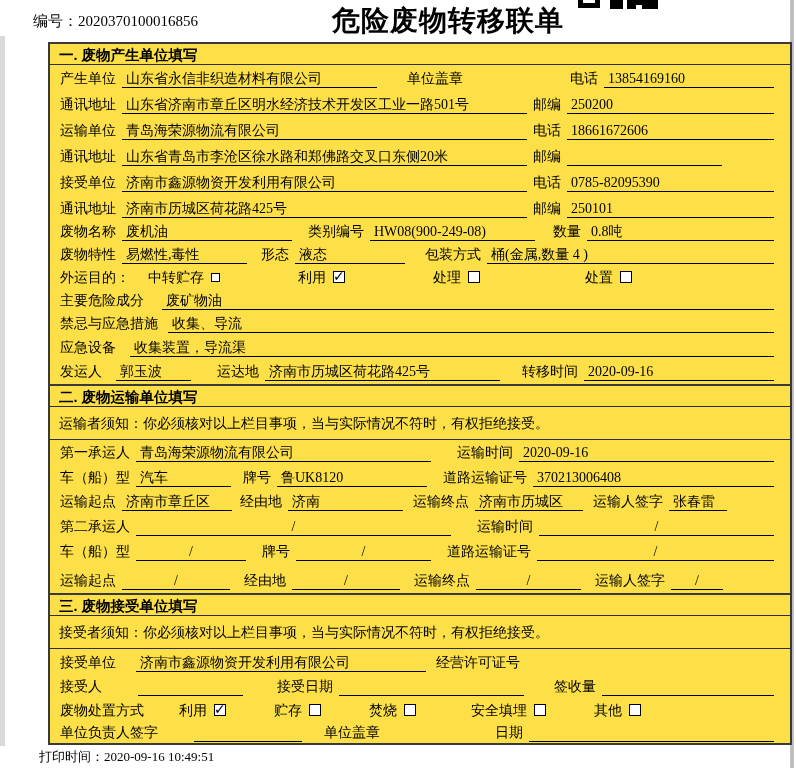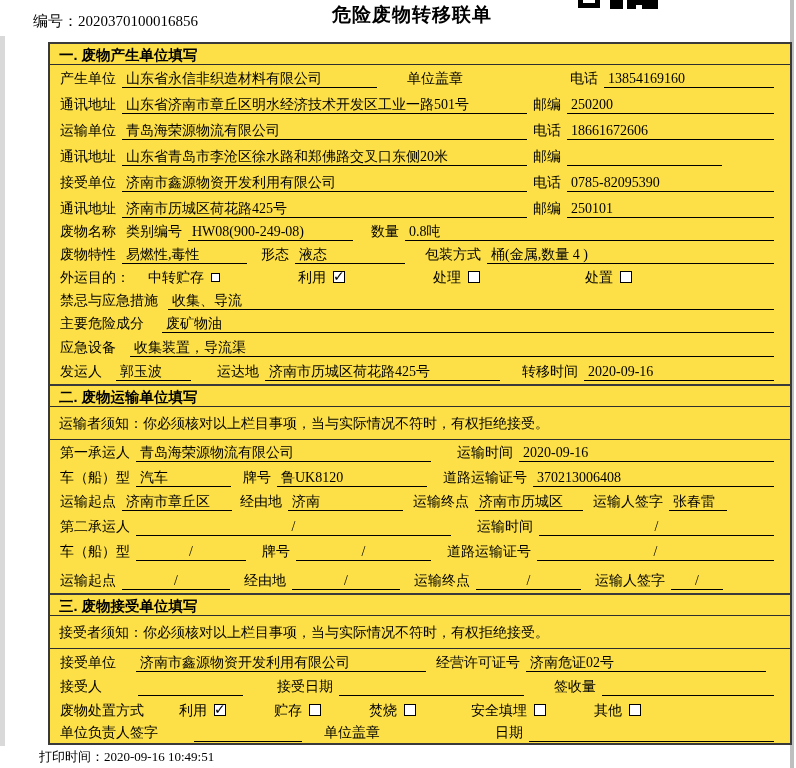--- a/index.html
+++ b/index.html
@@ -6,21 +6,21 @@
   html,body { background:#ffffff; }
   .page {
     position:relative; width:796px; height:768px; background:#fff;
     font-family:"Liberation Serif","DejaVu Serif",serif;
     font-size:14px; color:#000; overflow:hidden;
   }
   .edge-left  { position:absolute; left:0; top:36px; width:5px; height:710px; background:#d9d9d9; }
   .edge-right { position:absolute; left:790px; top:0; width:4px; height:768px; background:#bfbfbf; }
 
   .hdr-serial { position:absolute; left:33px; top:12px; font-size:15px; white-space:nowrap; }
-  .hdr-title  { position:absolute; left:332px; top:2px; font-size:19px; font-weight:bold; letter-spacing:1px; white-space:nowrap; }
+  .hdr-title  { position:absolute; left:332px; top:2px; font-size:28px; font-weight:bold; letter-spacing:1px; white-space:nowrap; }
 
   .qr { position:absolute; left:578px; top:0; width:80px; height:10px; overflow:hidden; }
   .qr .qb { position:absolute; background:#000; }
   .qr .q-eye { position:absolute; left:0; top:-14px; width:22px; height:22px; border:5px solid #000; background:#fff; }
 
   .form {
     position:absolute; left:48px; top:42px; width:744px; height:703px;
     border:2px solid #3a3a3a; display:flex; flex-direction:column; background:#fde047;
   }
   .sec { display:flex; flex-direction:column; }
@@ -116,20 +116,21 @@
 
       <div class="row" style="height:26px;">
         <span class="lbl">通讯地址</span>
         <span class="fv" style="width:405px;">济南市历城区荷花路425号</span>
         <span class="lbl">邮编</span>
         <span class="fv g">250101</span>
       </div>
 
       <div class="row" style="height:23px;">
         <span class="lbl">废物名称</span>
+        <span class="fv" style="width:170px;">废机油</span>
         <span class="lbl" style="margin-left:10px;">类别编号</span>
         <span class="fv" style="width:165px;">HW08(900-249-08)</span>
         <span class="lbl" style="margin-left:12px;">数量</span>
         <span class="fv g">0.8吨</span>
       </div>
 
       <div class="row" style="height:23px;">
         <span class="lbl">废物特性</span>
         <span class="fv" style="width:125px;">易燃性,毒性</span>
         <span class="lbl" style="margin-left:8px;">形态</span>
@@ -140,27 +141,27 @@
 
       <div class="row" style="height:23px;">
         <span class="lbl">外运目的：</span>
         <span class="opt" style="margin-left:18px;"><span>中转贮存</span><span class="cb sm"></span></span>
         <span class="opt" style="margin-left:78px;"><span>利用</span><span class="cb checked"></span></span>
         <span class="opt" style="margin-left:88px;"><span>处理</span><span class="cb"></span></span>
         <span class="opt" style="margin-left:105px;"><span>处置</span><span class="cb"></span></span>
       </div>
 
       <div class="row" style="height:23px;">
+        <span class="lbl">主要危险成分</span>
+        <span class="fv g" style="margin-left:18px;">废矿物油</span>
+      </div>
+
+      <div class="row" style="height:23px;">
         <span class="lbl">禁忌与应急措施</span>
         <span class="fv g" style="margin-left:10px;">收集、导流</span>
-      </div>
-
-      <div class="row" style="height:23px;">
-        <span class="lbl">主要危险成分</span>
-        <span class="fv g" style="margin-left:18px;">废矿物油</span>
       </div>
 
       <div class="row" style="height:24px;">
         <span class="lbl">应急设备</span>
         <span class="fv g" style="margin-left:14px;">收集装置，导流渠</span>
       </div>
 
       <div class="row" style="height:24px;">
         <span class="lbl">发运人</span>
         <span class="fv" style="width:75px;margin-left:14px;">郭玉波</span>
@@ -231,21 +232,20 @@
     </div>
 
     <div class="sec">
       <div class="sec-title">三. 废物接受单位填写</div>
       <div class="notice">接受者须知：你必须核对以上栏目事项，当与实际情况不符时，有权拒绝接受。</div>
 
       <div class="row" style="height:26px;">
         <span class="lbl">接受单位</span>
         <span class="fv" style="width:290px;margin-left:20px;">济南市鑫源物资开发利用有限公司</span>
         <span class="lbl" style="margin-left:4px;">经营许可证号</span>
-        <span class="fv" style="width:240px;">济南危证02号</span>
       </div>
 
       <div class="row" style="height:24px;">
         <span class="lbl">接受人</span>
         <span class="fv" style="width:105px;margin-left:36px;"></span>
         <span class="lbl" style="margin-left:28px;">接受日期</span>
         <span class="fv" style="width:185px;"></span>
         <span class="lbl" style="margin-left:24px;">签收量</span>
         <span class="fv g"></span>
       </div>

